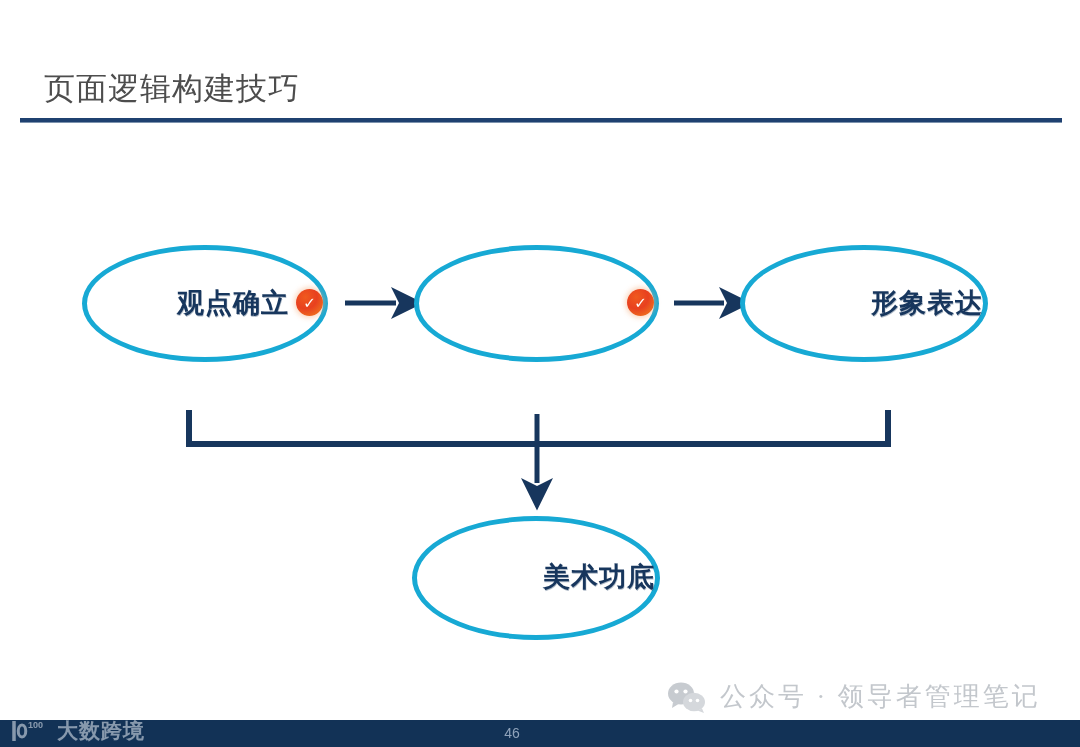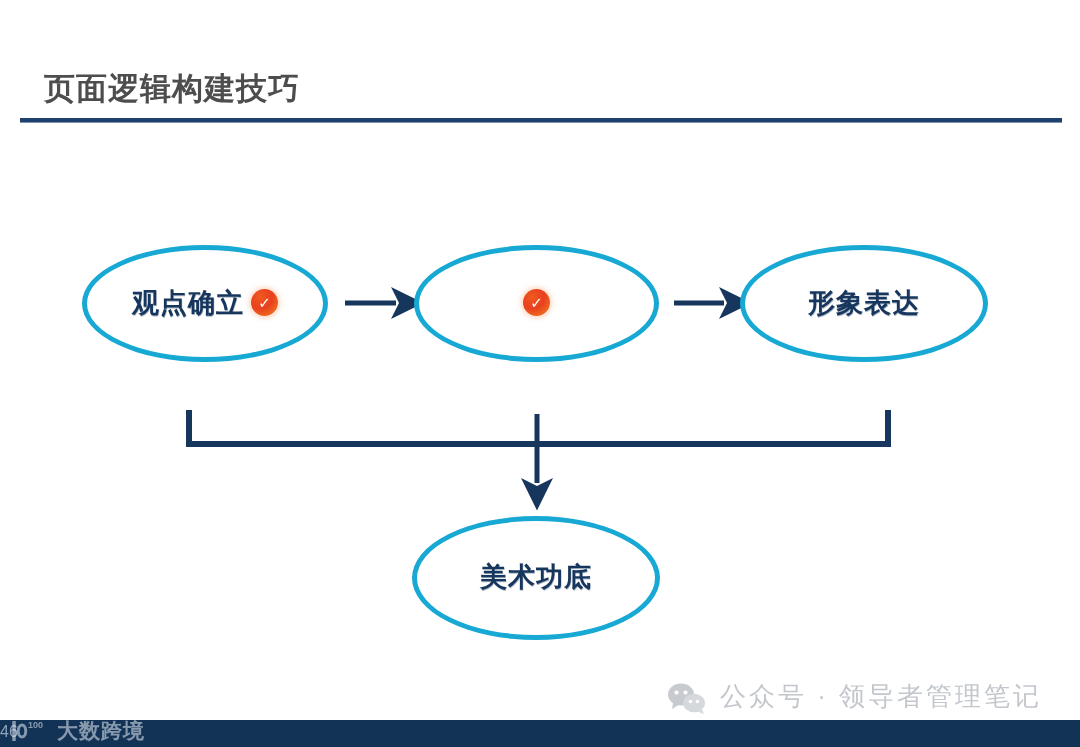--- a/index.html
+++ b/index.html
@@ -17,21 +17,21 @@
     background: #ffffff;
     overflow: hidden;
   }
 
   
   #title {
     position: absolute;
     left: 44px;
     top: 68px;
     font-size: 31px;
-    font-weight: bold;
+    font-weight: normal;
     color: #4d4d4d;
     letter-spacing: 1px;
     white-space: nowrap;
     text-align: center;
   }
   #title-rule {
     position: absolute;
     left: 20px;
     top: 118px;
     width: 1042px;
@@ -59,21 +59,21 @@
 
   
   .node {
     position: absolute;
     border: 5px solid #17a9d4;
     border-radius: 50%;
     background: #ffffff;
     box-sizing: border-box;
     display: flex;
     align-items: center;
-    justify-content: center;
+    justify-content: flex-end;
   }
   .node-inner {
     display: flex;
     align-items: center;
     justify-content: center;
     gap: 7px;
     margin-top: -2px;
   }
   .node-label {
     font-size: 27px;
@@ -106,22 +106,23 @@
   #node-2 { left: 414px; top: 245px; width: 245px; height: 117px; }
   #node-3 { left: 740px; top: 245px; width: 248px; height: 117px; }
   #node-4 { left: 412px; top: 516px; width: 248px; height: 124px; }
 
   
   #footer {
     position: absolute;
     left: 666px;
     top: 679px;
     display: flex;
-    align-items: flex-end;
+    align-items: center;
     gap: 12px;
+    font-family: Liberation Serif, serif;
   }
   #footer-text {
     font-size: 26px;
     color: #c3c7cc;
     letter-spacing: 3px;
     white-space: nowrap;
   }
   #wechat-icon { flex: none; }
 
   
@@ -131,21 +132,22 @@
     bottom: 0;
     width: 1080px;
     height: 27px;
     background: #123256;
   }
   #page-number {
     position: absolute;
     left: 0;
     bottom: 6px;
     width: 1024px;
-    font-size: 16px;
+    text-align: center;
+    font-size: 14px;
     color: #8fa3bb;
   }
   #watermark {
     position: absolute;
     left: 8px;
     bottom: 2px;
     display: flex;
     align-items: flex-end;
     gap: 5px;
     opacity: 0.55;

